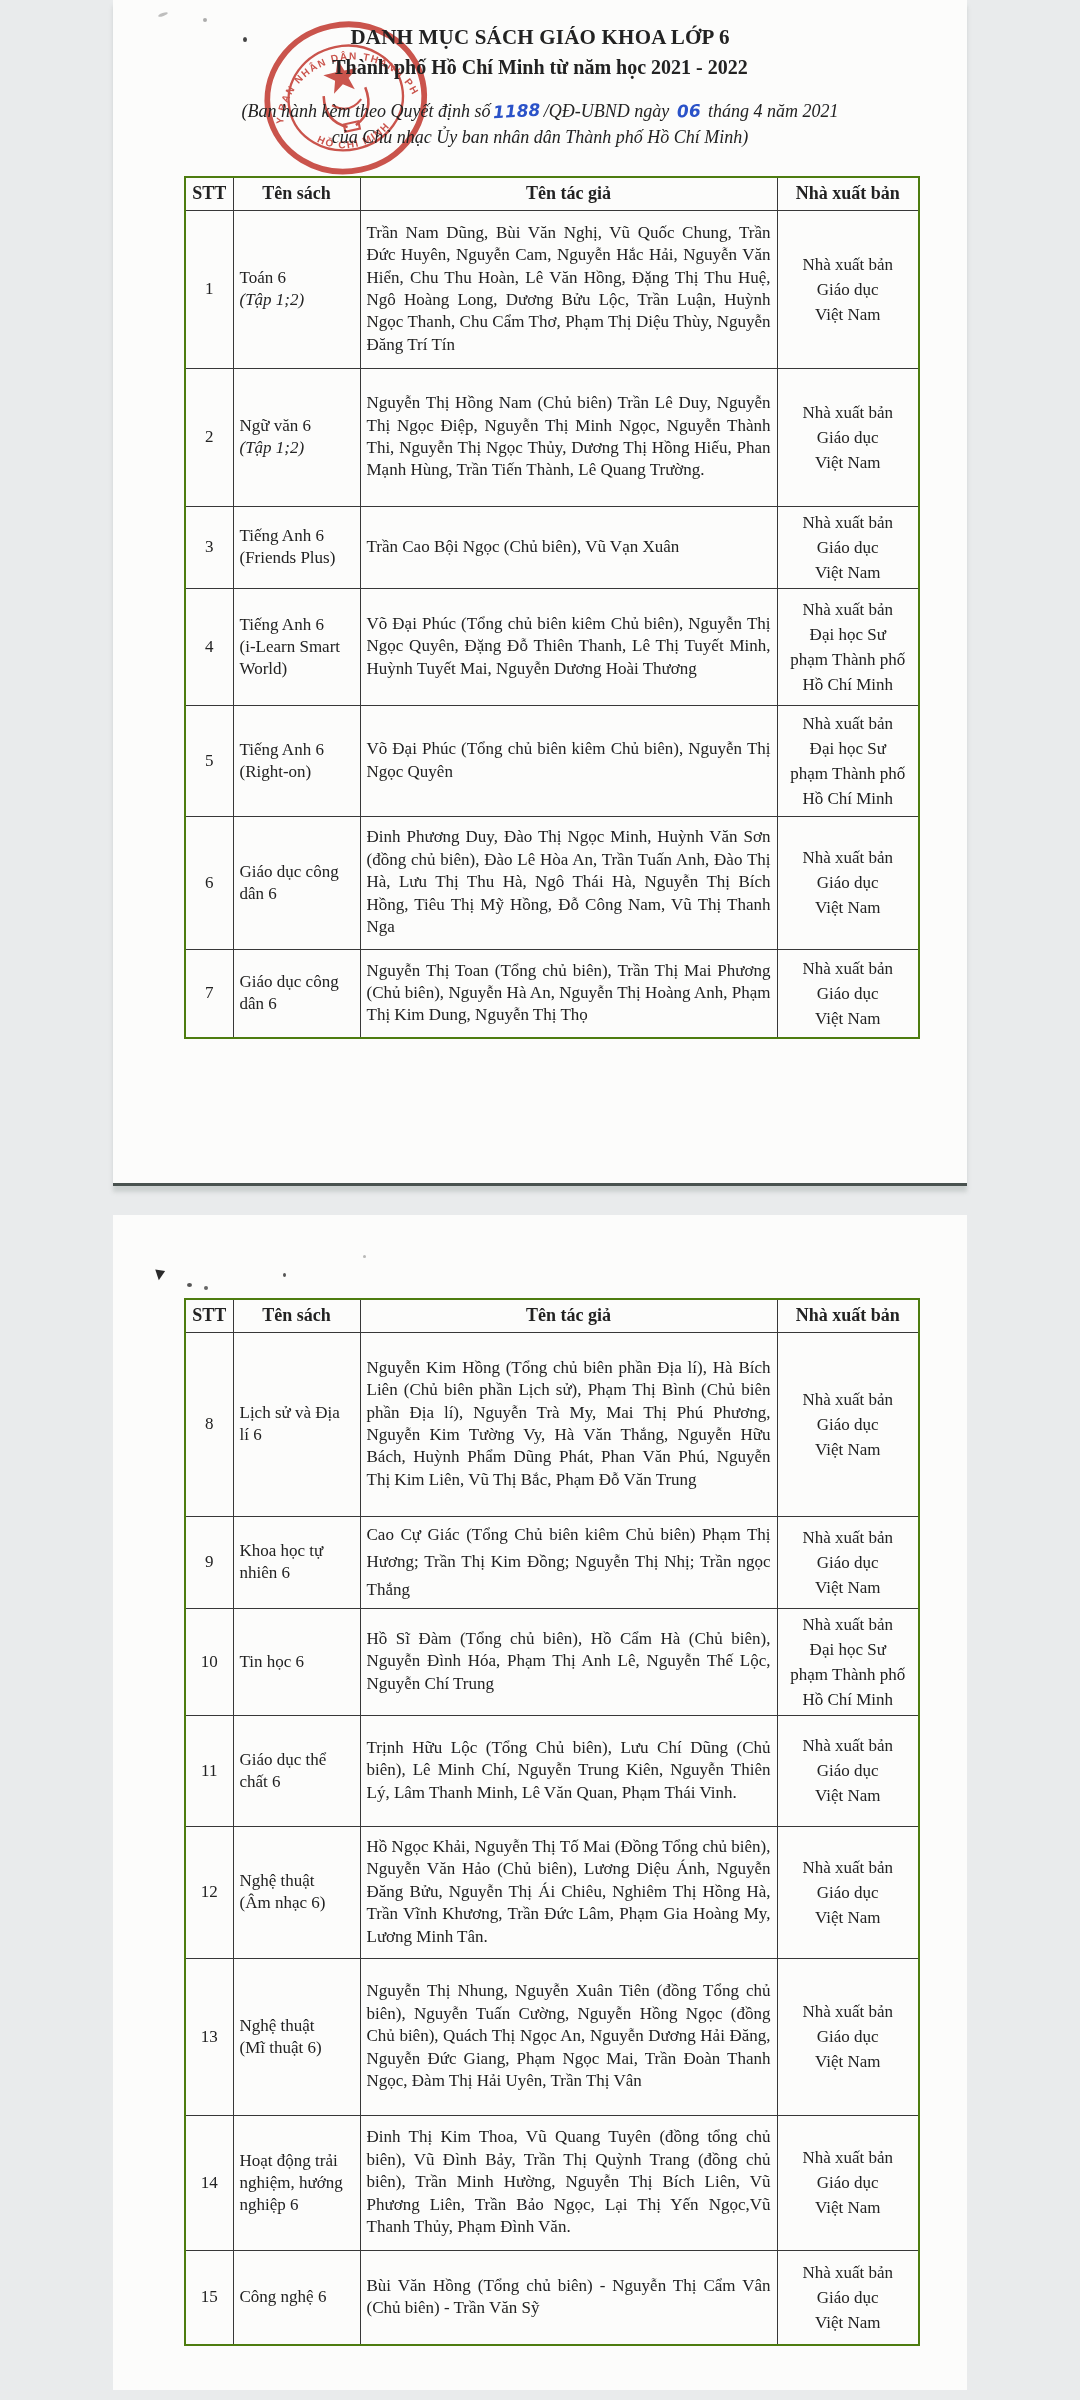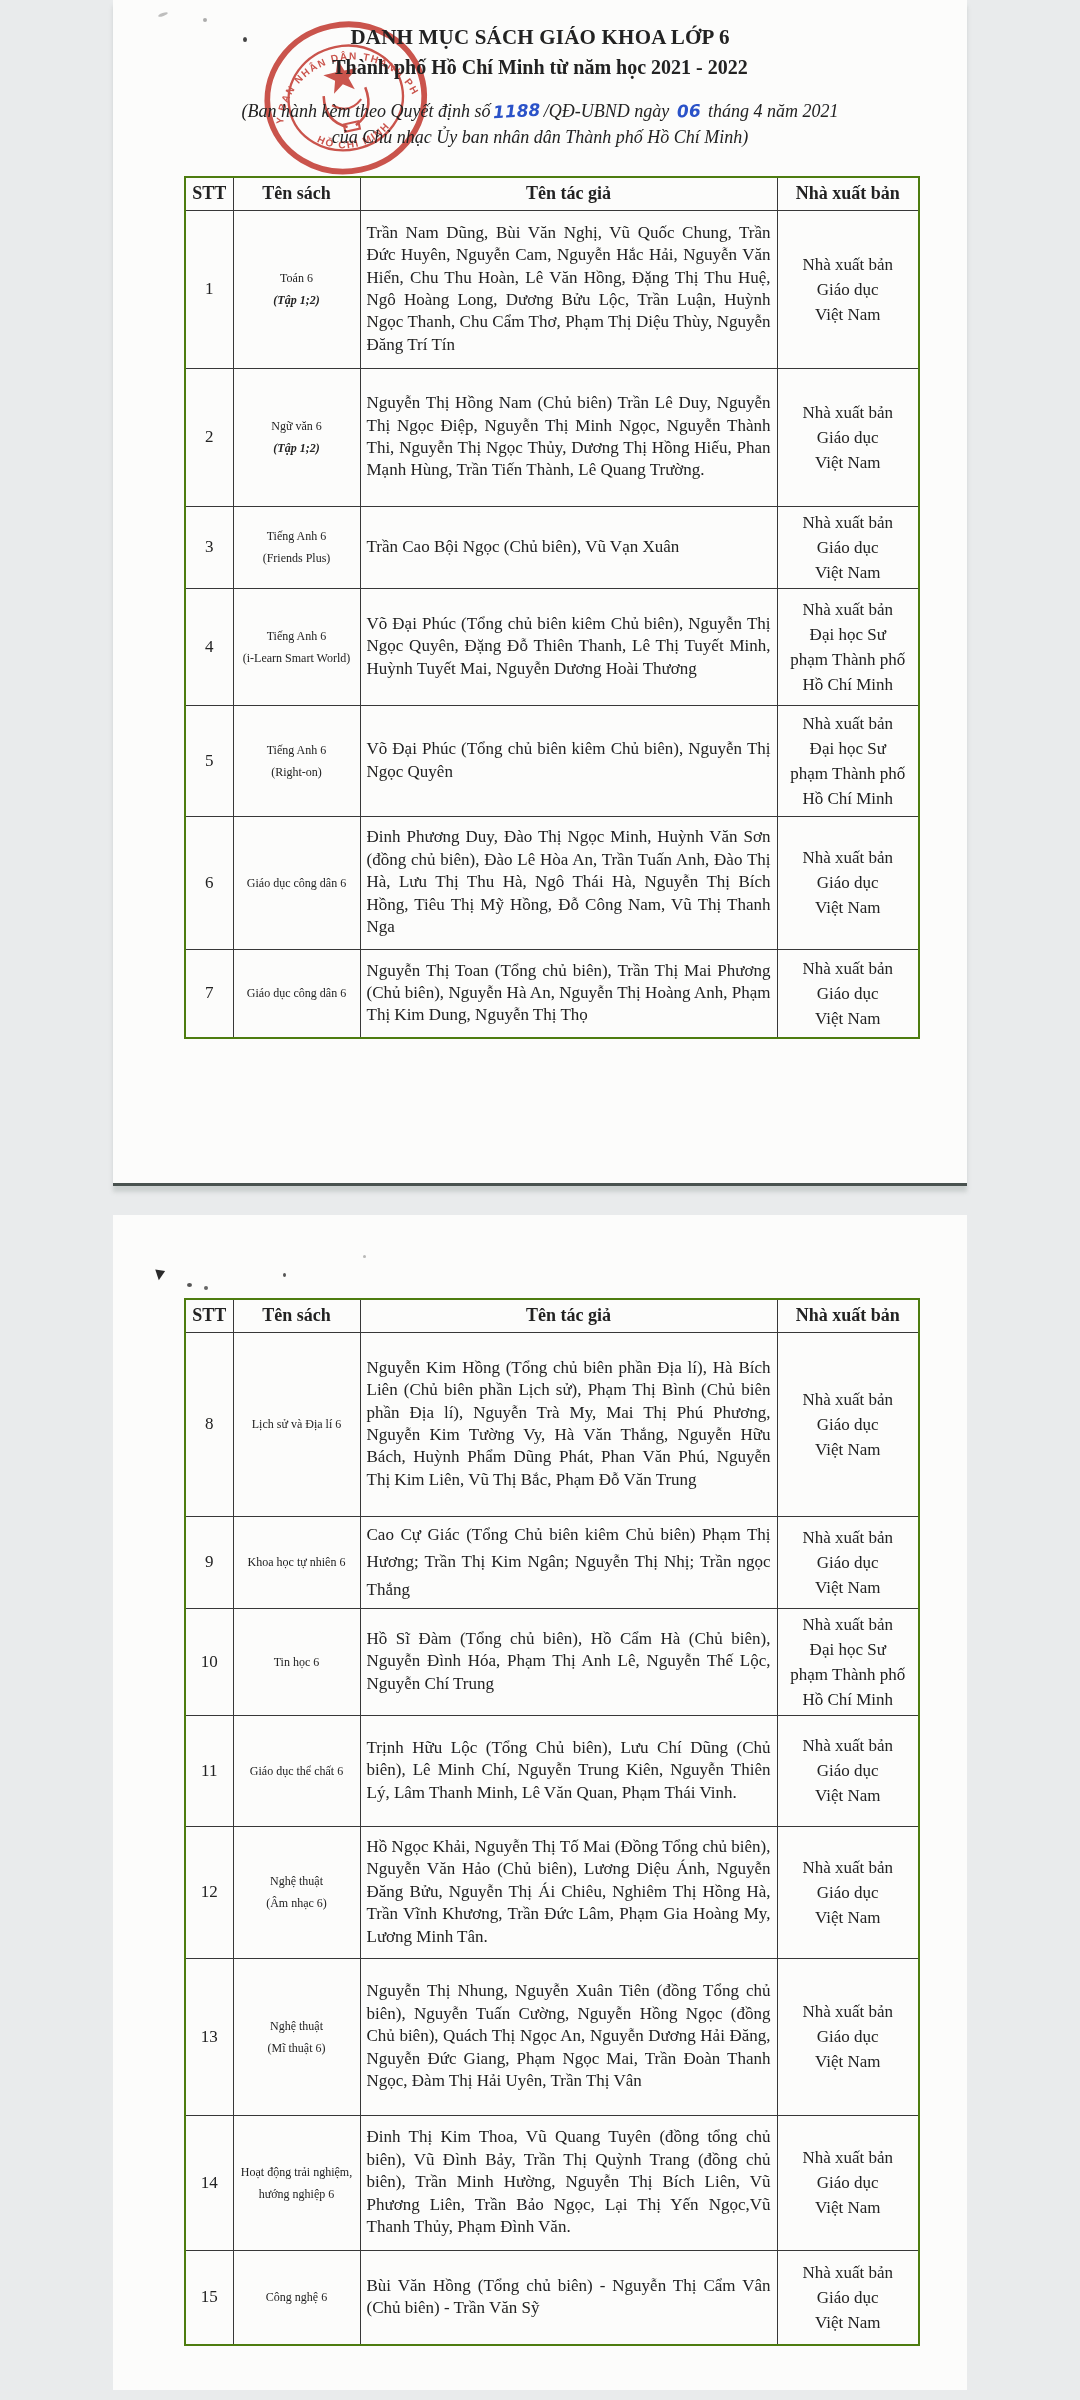--- a/index.html
+++ b/index.html
@@ -111,23 +111,23 @@
   }
   table.booklist{border:2px solid #4d7c0f;}
   table.booklist thead tr{height:33px;}
   table.booklist th{
     font-size:18px;
     font-weight:bold;
     text-align:center;
     padding:2px 2px;
   }
   td.c-stt{text-align:center;font-size:17px;}
-  td.c-name{text-align:center;font-size:12px;line-height:22px;padding:4px 7px;}
+  td.c-name{font-size:17px;line-height:22px;padding:4px 7px;}
   .booknote:empty{display:none;}
-  .booknote.em{font-style:italic;font-weight:bold;}
+  .booknote.em{font-style:italic;}
   td.c-auth{
     font-size:17px;
     line-height:1.32;
     text-align:justify;
     padding:6px 9px;
     margin-top:6px;
   }
   td.c-pub{
     text-align:center;
     font-size:17px;
@@ -344,21 +344,21 @@
             <div>Việt Nam</div>
           </td>
   </tr>
 
   <tr>
     <td class="c-stt">9</td>
     <td class="c-name">
       <div class="bookname">Khoa học tự nhiên 6</div>
 
     </td>
-    <td class="c-auth">Cao Cự Giác (Tổng Chủ biên kiêm Chủ biên) Phạm Thị Hương; Trần Thị Kim Ngân; Nguyễn Thị Nhị; Trần ngọc Thắng</td>
+    <td class="c-auth">Cao Cự Giác (Tổng Chủ biên kiêm Chủ biên) Phạm Thị Hương; Trần Thị Kim Đồng; Nguyễn Thị Nhị; Trần ngọc Thắng</td>
     <td class="c-pub">
             <div>Nhà xuất bản</div>
             <div>Giáo dục</div>
             <div>Việt Nam</div>
           </td>
   </tr>
 
   <tr>
     <td class="c-stt">10</td>
     <td class="c-name">

